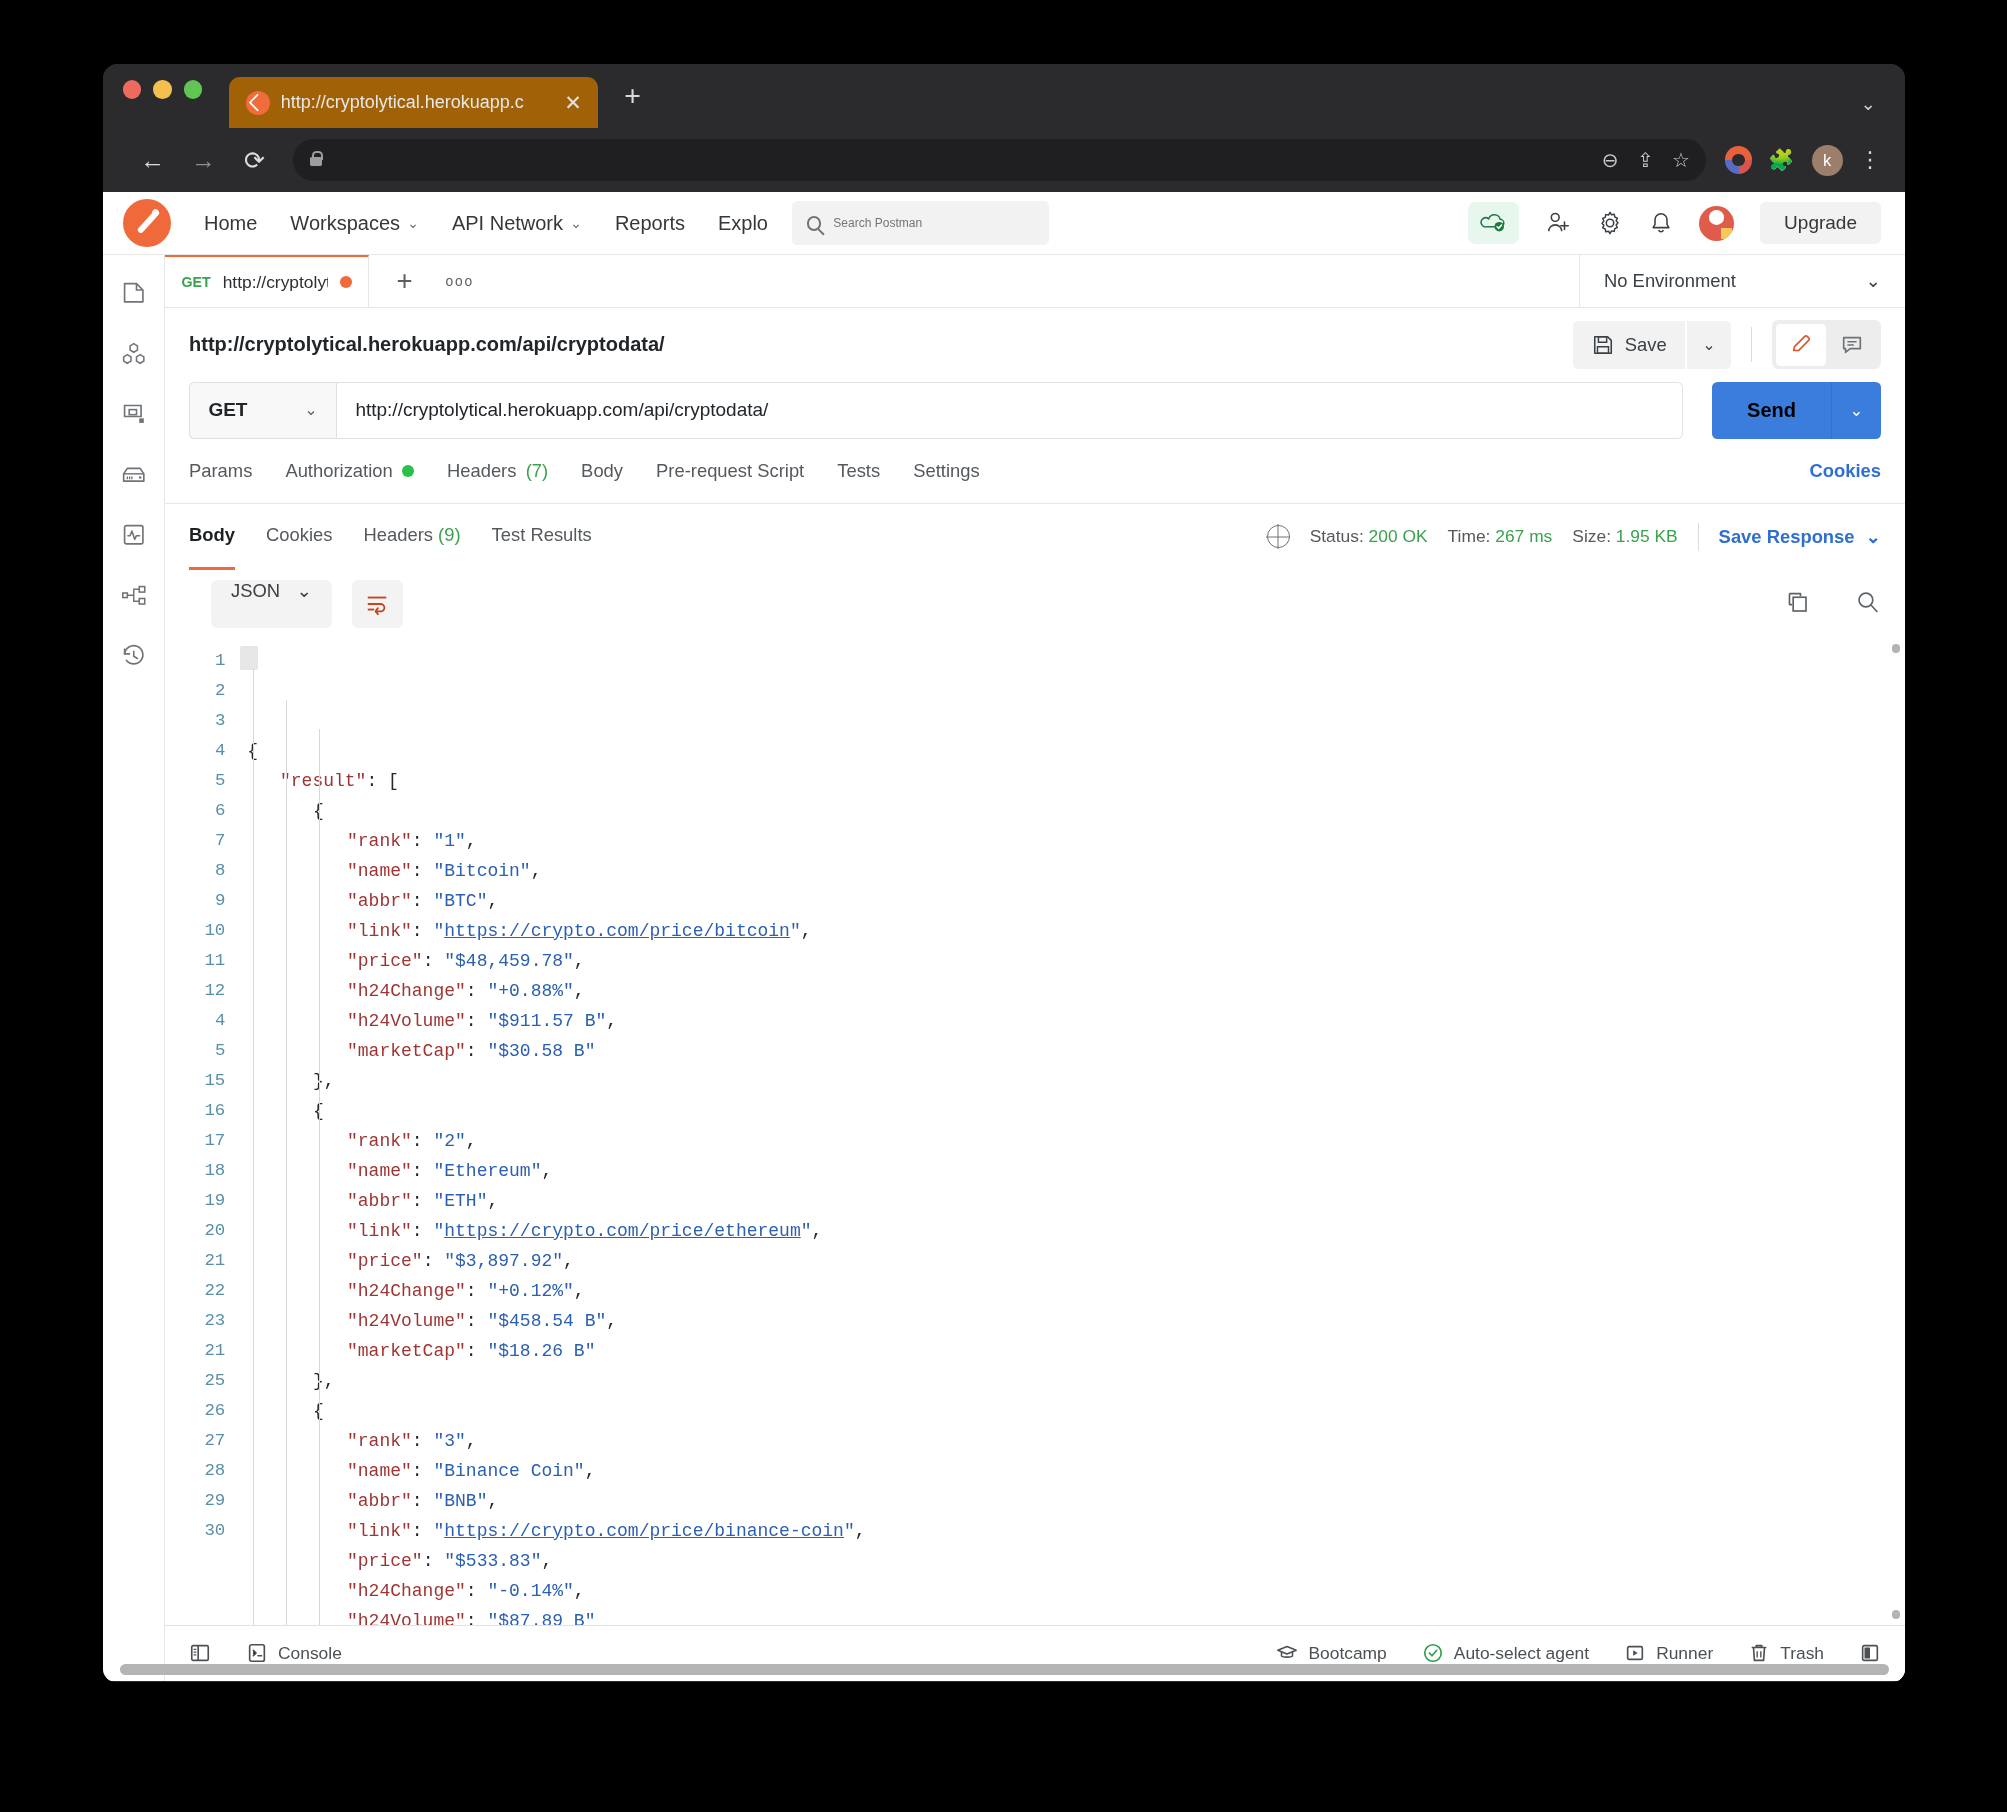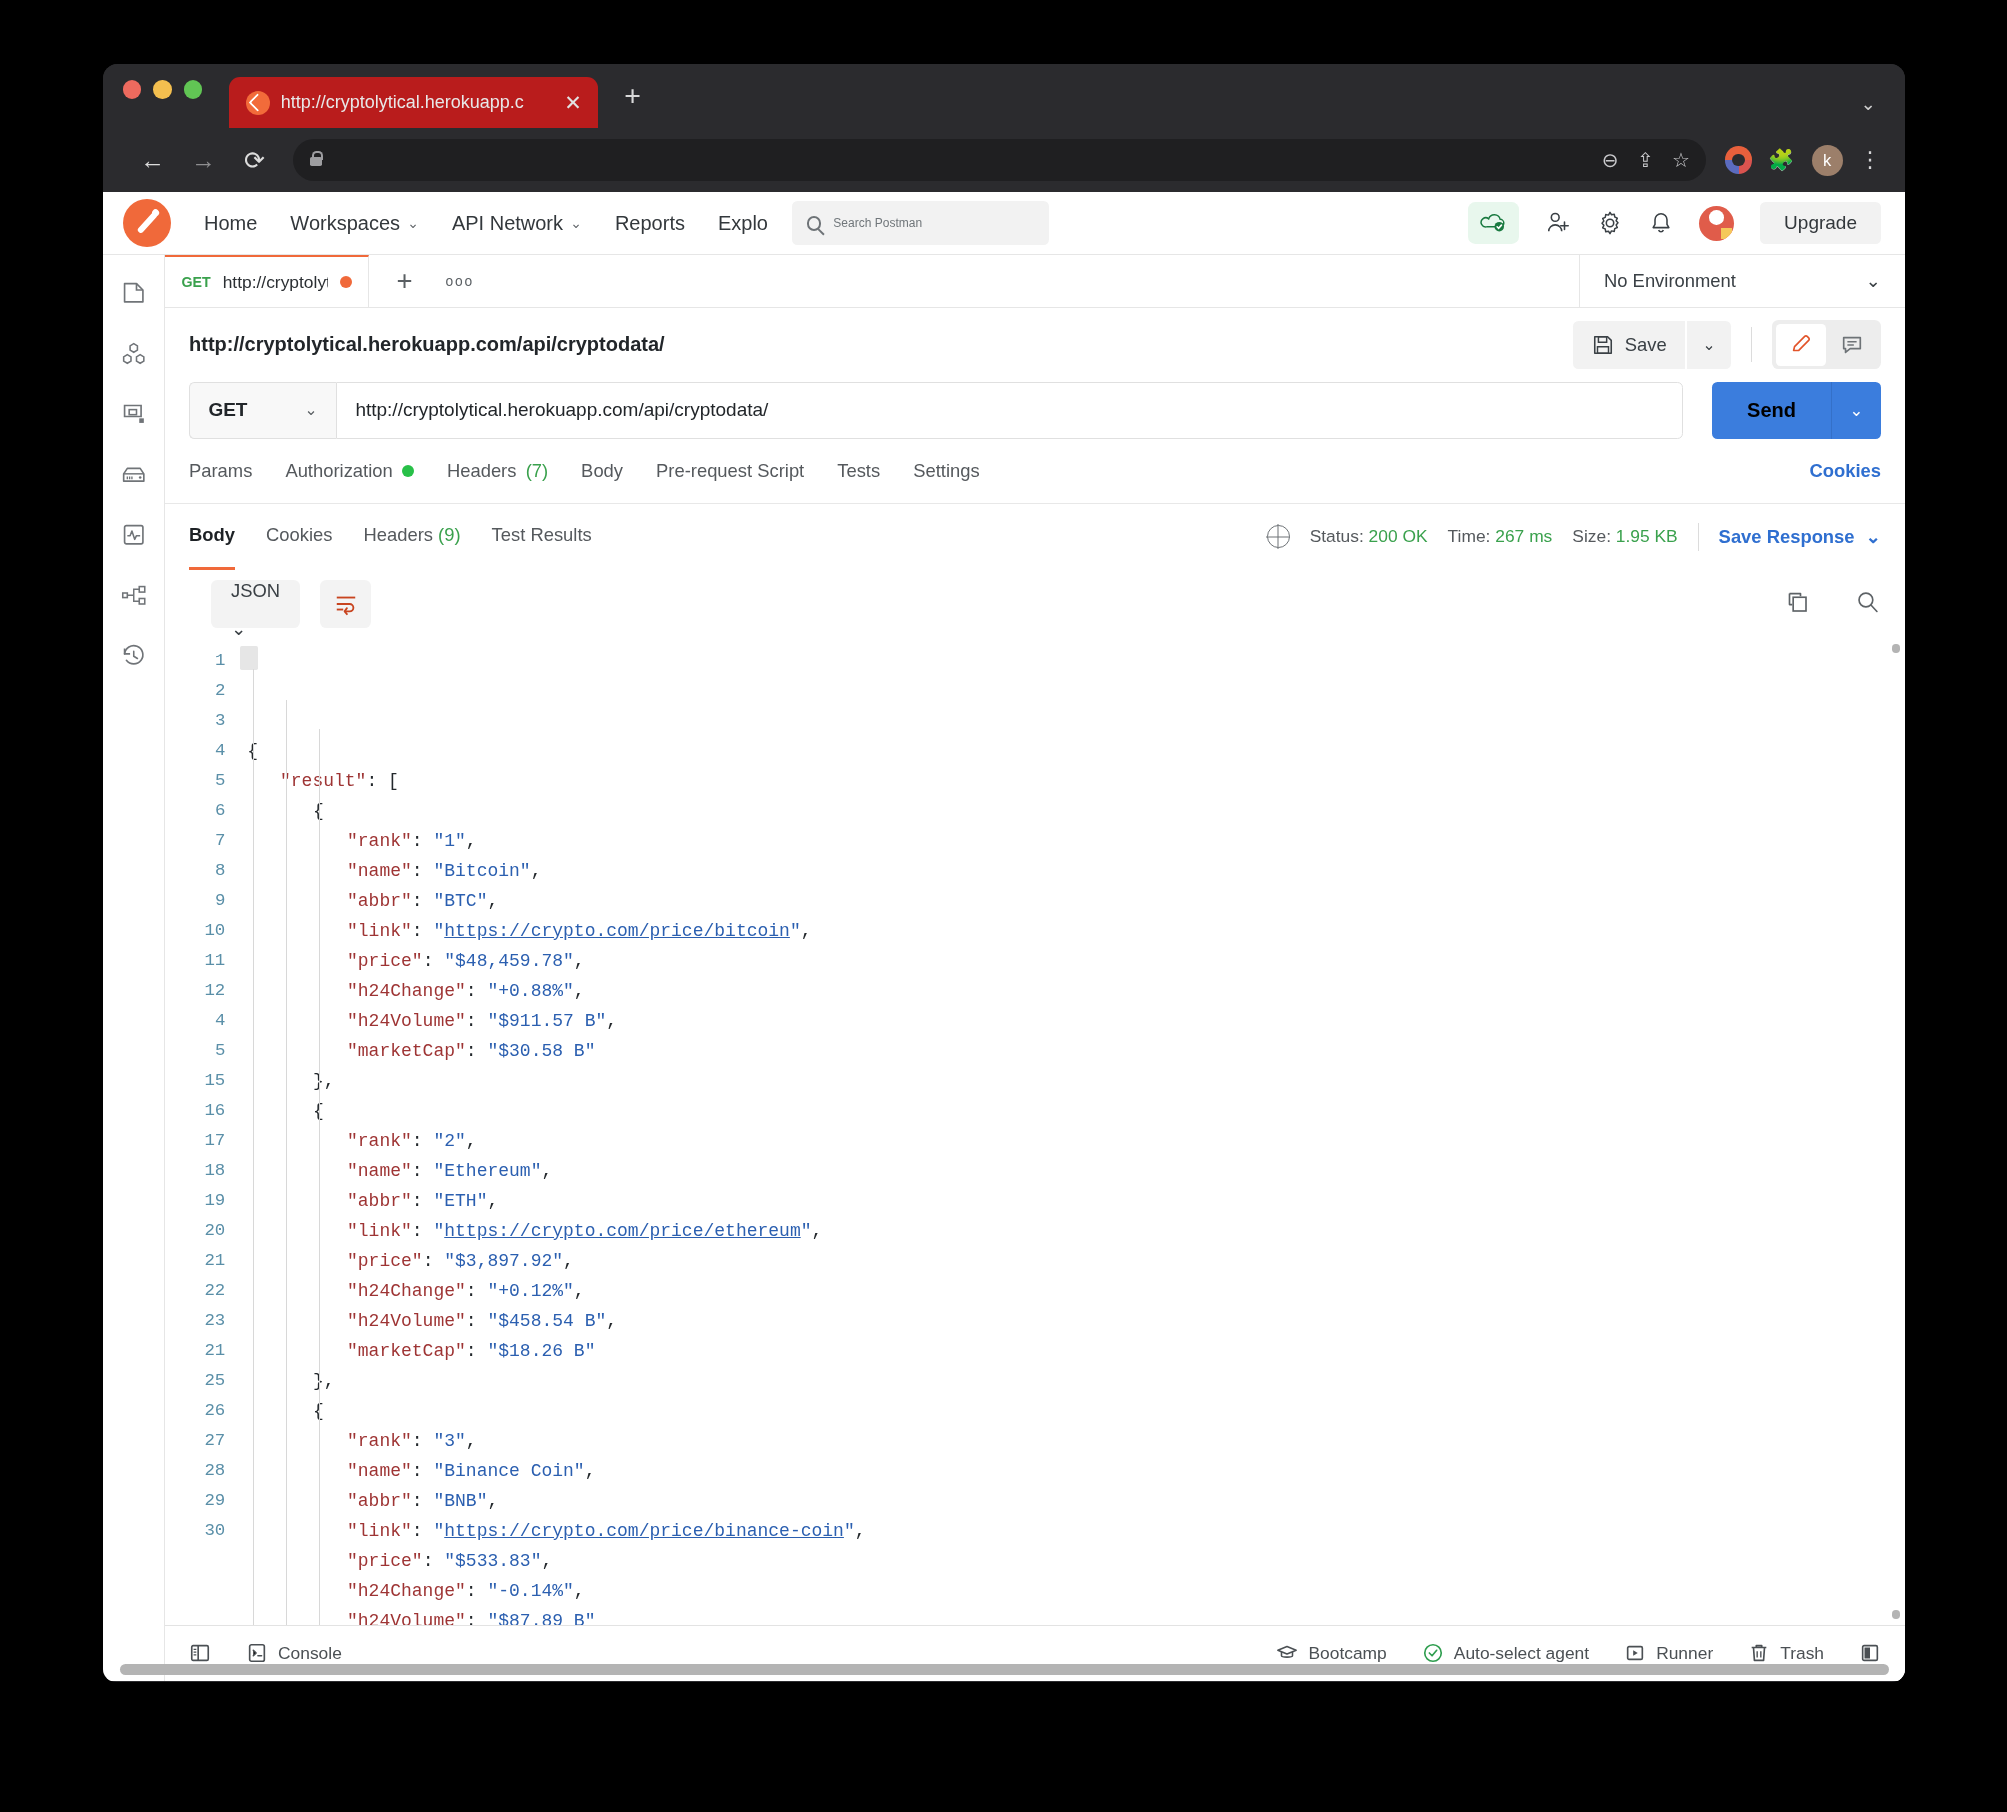--- a/index.html
+++ b/index.html
@@ -26,21 +26,21 @@
     position: relative;
   }
   .traffic { display: flex; gap: 12px; align-items: center; height: 64px; padding-bottom: 13px; }
   .dot { width: 18.4px; height: 18.4px; border-radius: 50%; }
   .dot.red { background: #ed6a5e; }
   .dot.yellow { background: #f4bf4f; }
   .dot.green { background: #61c554; }
   .btab {
     margin-left: 27px;
     height: 51px; width: 369px;
-    background: #b91c1c;
+    background: #a16207;
     border-radius: 11px 11px 0 0;
     display: flex; align-items: center;
     padding: 0 13px 0 16.5px;
     gap: 11px;
   }
   .favicon {
     width: 24px; height: 24px; border-radius: 50%;
     background: #f26b3a; flex: 0 0 auto; position: relative;
     display: flex; align-items: center; justify-content: center;
   }
@@ -272,21 +272,21 @@
   .sr-div { width: 0.9px; height: 27.5px; background: #dcdcdc; }
   .saveresp { color: #2f6fd0; font-size: 18.4px; font-weight: bold; cursor: pointer; display: flex; align-items: center; gap: 11px; }
 
   .fmtbar { display: flex; align-items: center; padding: 0 24px; height: 70px; gap: 0; }
   .seg { display: flex; background: #f3f3f3; border-radius: 6.4px; overflow: hidden; }
   .seg div { padding: 0 24px; height: 48px; display: flex; align-items: center; font-size: 18.4px; color: #55595d; cursor: pointer; }
   .seg div.active { background: #e3e3e3; color: #1d2125; }
   .jsonsel {
     margin-left: 22px; background: #f3f3f3; border-radius: 6.4px; height: 48px;
     display: flex; align-items: flex-start; gap: 16.5px; padding: 0 20px;
-    font-size: 18.4px; color: #3a4045; cursor: pointer; flex-direction: column;
+    font-size: 18.4px; color: #3a4045; cursor: pointer;
   }
   .wrapbtn {
     margin-left: 20px; width: 51px; height: 48px; background: #f3f3f3;
     border-radius: 6.4px; display: flex; align-items: center; justify-content: center; cursor: pointer;
   }
   .fmt-right { margin-left: auto; display: flex; align-items: center; gap: 42px; }
 
   .codewrap { flex: 1 1 auto; position: relative; overflow: hidden; display: flex; }
   .gutter {
     width: 75px; flex: 0 0 auto; text-align: right; padding: 7.3px 14.7px 0 0;

